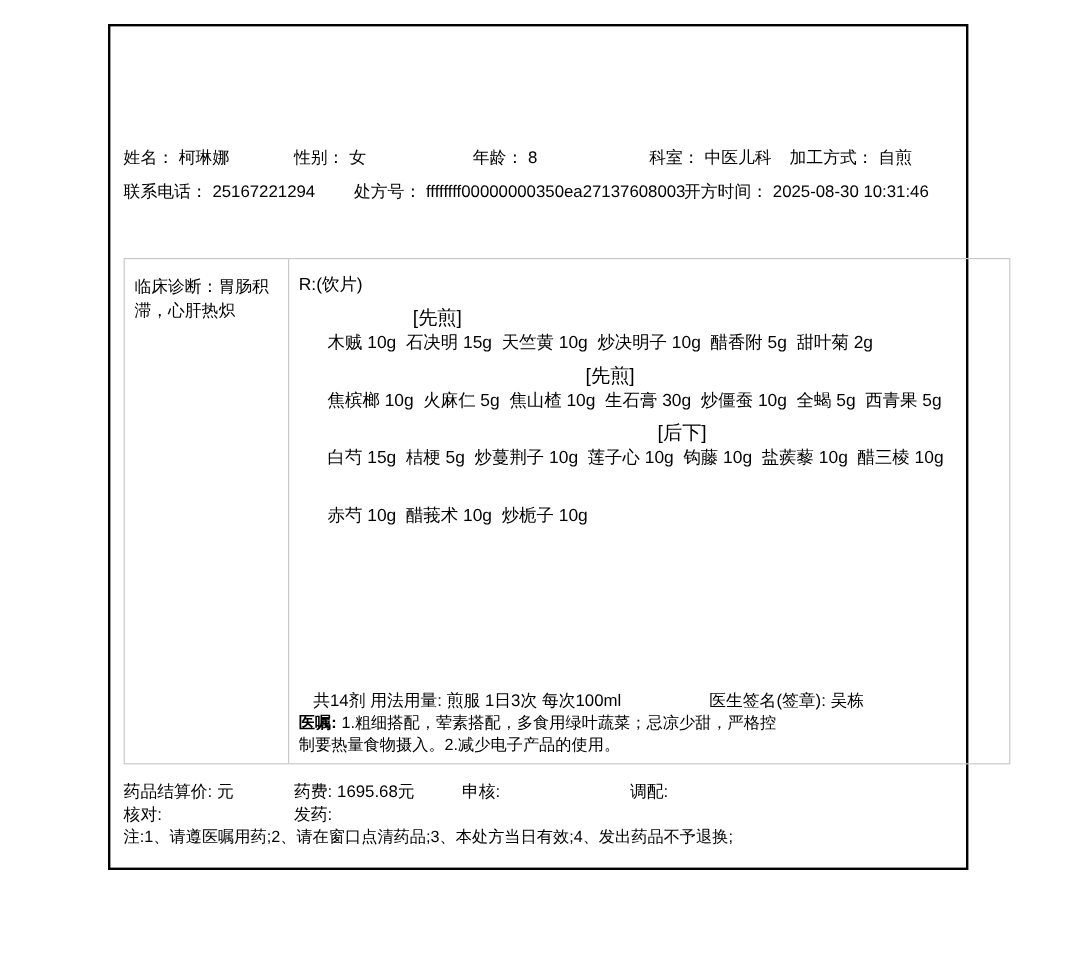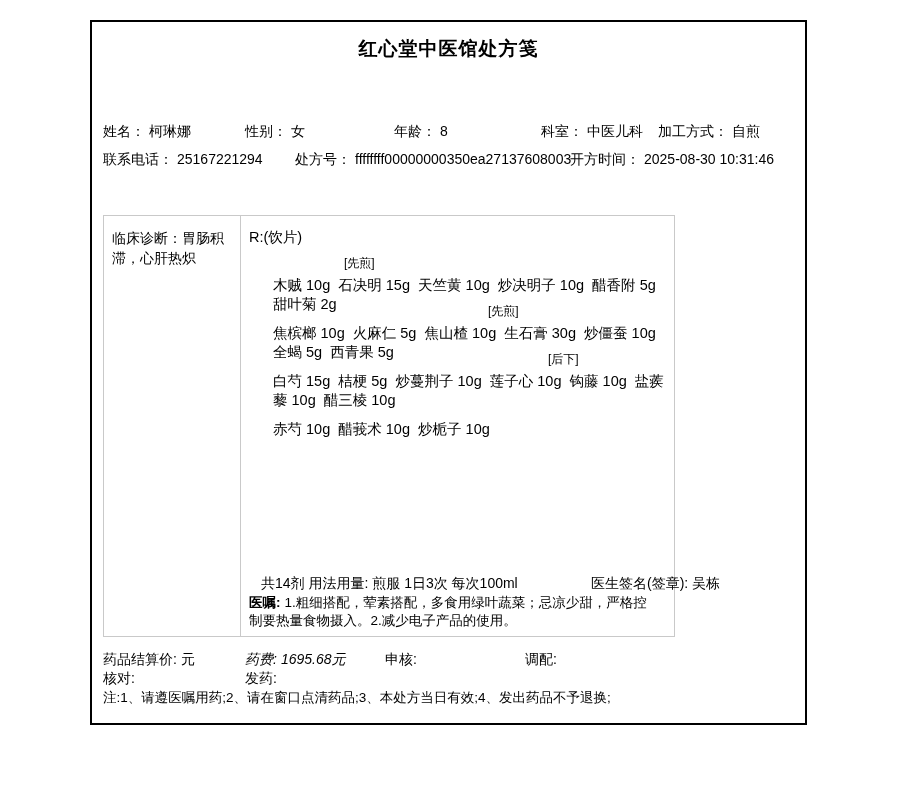--- a/index.html
+++ b/index.html
@@ -33,38 +33,38 @@
   .f-age { left: 302px; }
   .f-dept { left: 429px; margin-left: 20px; }
   .f-proc { left: 566px; }
   .f-phone { left: 11px; }
   .f-rxno { left: 203px; }
   .f-time { left: 478px; }
 
   .main-table {
     position: absolute;
     left: 11px; top: 193px;
-    width: 572px; height: 422px;
+    width: 739px; height: 422px;
     border: 1px solid #c9c9c9;
     display: flex;
   }
   .diag-cell {
     width: 137px;
     border-right: 1px solid #c9c9c9;
     padding: 12px 8px;
     font-size: 14px;
     line-height: 20px;
   }
   .rx-cell {
     position: relative;
     flex: 1;
     font-size: 14.5px;
   }
   .rx-header { position: absolute; left: 8px; top: 12px; }
-  .rx-tag { position: absolute; font-size: 12px; }
+  .rx-tag { position: absolute; font-size: 16px; }
   .rx-tag-1 { left: 103px; top: 39px; }
   .rx-tag-2 { left: 247px; top: 87px; }
   .rx-tag-3 { left: 307px; top: 135px; }
   .rx-line { position: absolute; left: 8px; white-space: pre-wrap; margin-left: 24px; }
   .rx-line-1 { top: 60px; }
   .rx-line-2 { top: 108px; }
   .rx-line-3 { top: 156px; }
   .rx-line-4 { top: 204px; }
   .rx-usage { position: absolute; left: 20px; top: 359px; font-size: 14px; white-space: nowrap; }
   .rx-sign { position: absolute; left: 350px; top: 359px; font-size: 14px; white-space: nowrap; }
@@ -72,34 +72,33 @@
     position: absolute; left: 8px; top: 378px;
     width: 398px; font-size: 13.5px; line-height: 18px;
   }
   .advice-label { font-weight: bold; text-align: right; }
 
   .bottom-row { position: absolute; left: 0; right: 0; height: 18px; font-size: 14px; }
   .b-row-1 { top: 629px; }
   .b-row-2 { top: 648px; }
   .b-row-3 { top: 667px; }
   .b-settle { left: 11px; }
-  .b-fee { left: 153px; font-style: italic; }
+  .b-fee { left: 153px; }
   .b-review { left: 293px; }
   .b-dispense { left: 433px; }
   .b-check { left: 11px; }
   .b-issue { left: 153px; }
   .b-note { left: 11px; font-size: 13.5px; }
   .lbl { margin-right: 4px; }
 </style>
 </head>
 <body>
 
 <div class="sheet">
 
-  <div class="sheet-title">红心堂中医馆处方笺</div>
 
   <div class="info-row info-row-1">
     <span class="field f-name"><span class="lbl">姓名：</span><span>柯琳娜</span></span>
     <span class="field f-gender"><span class="lbl">性别：</span><span>女</span></span>
     <span class="field f-age"><span class="lbl">年龄：</span><span>8</span></span>
     <span class="field f-dept"><span class="lbl">科室：</span><span>中医儿科</span></span>
     <span class="field f-proc"><span class="lbl">加工方式：</span><span>自煎</span></span>
   </div>
 
   <div class="info-row info-row-2">

